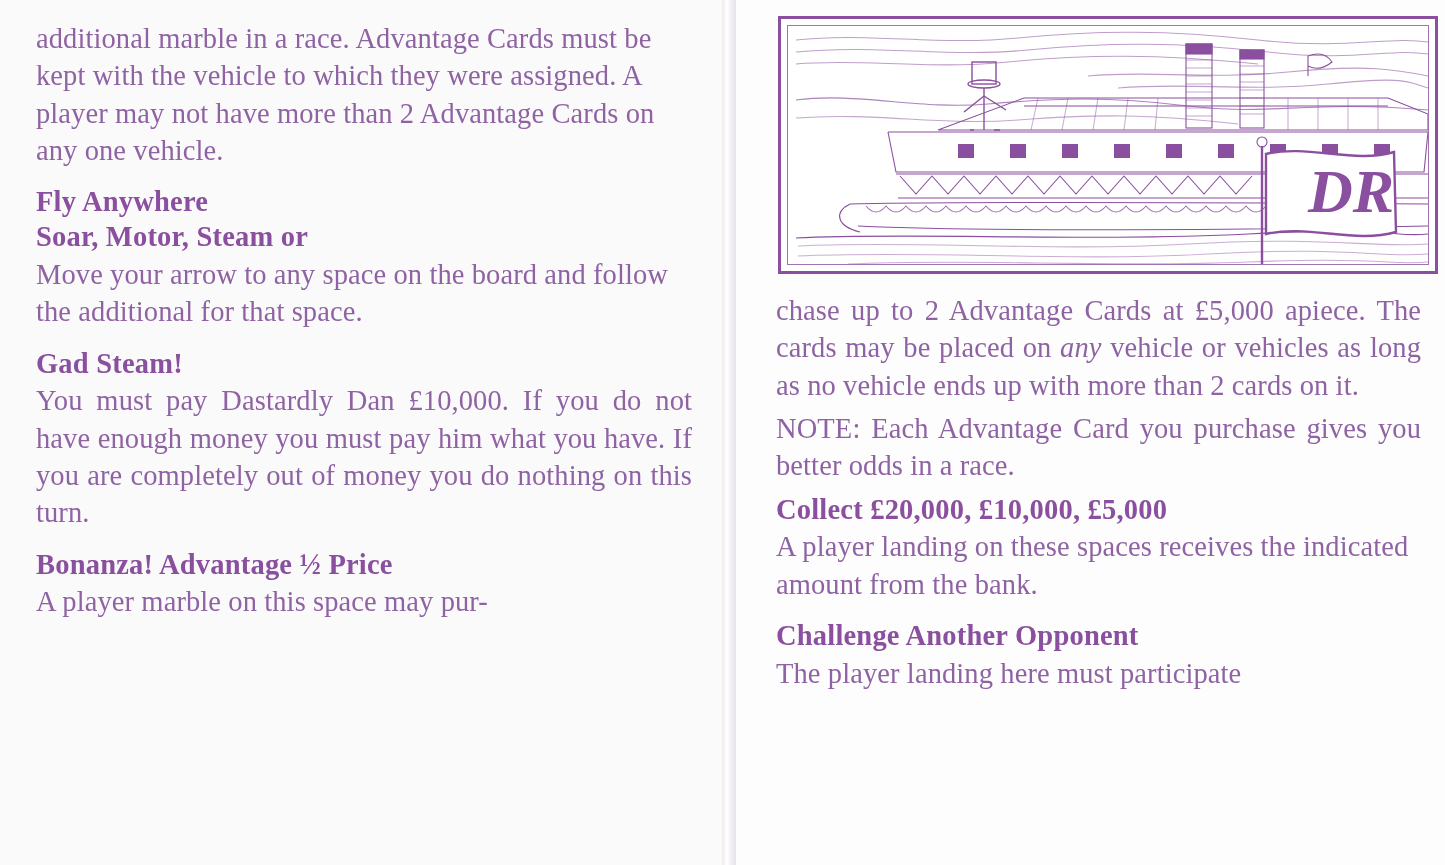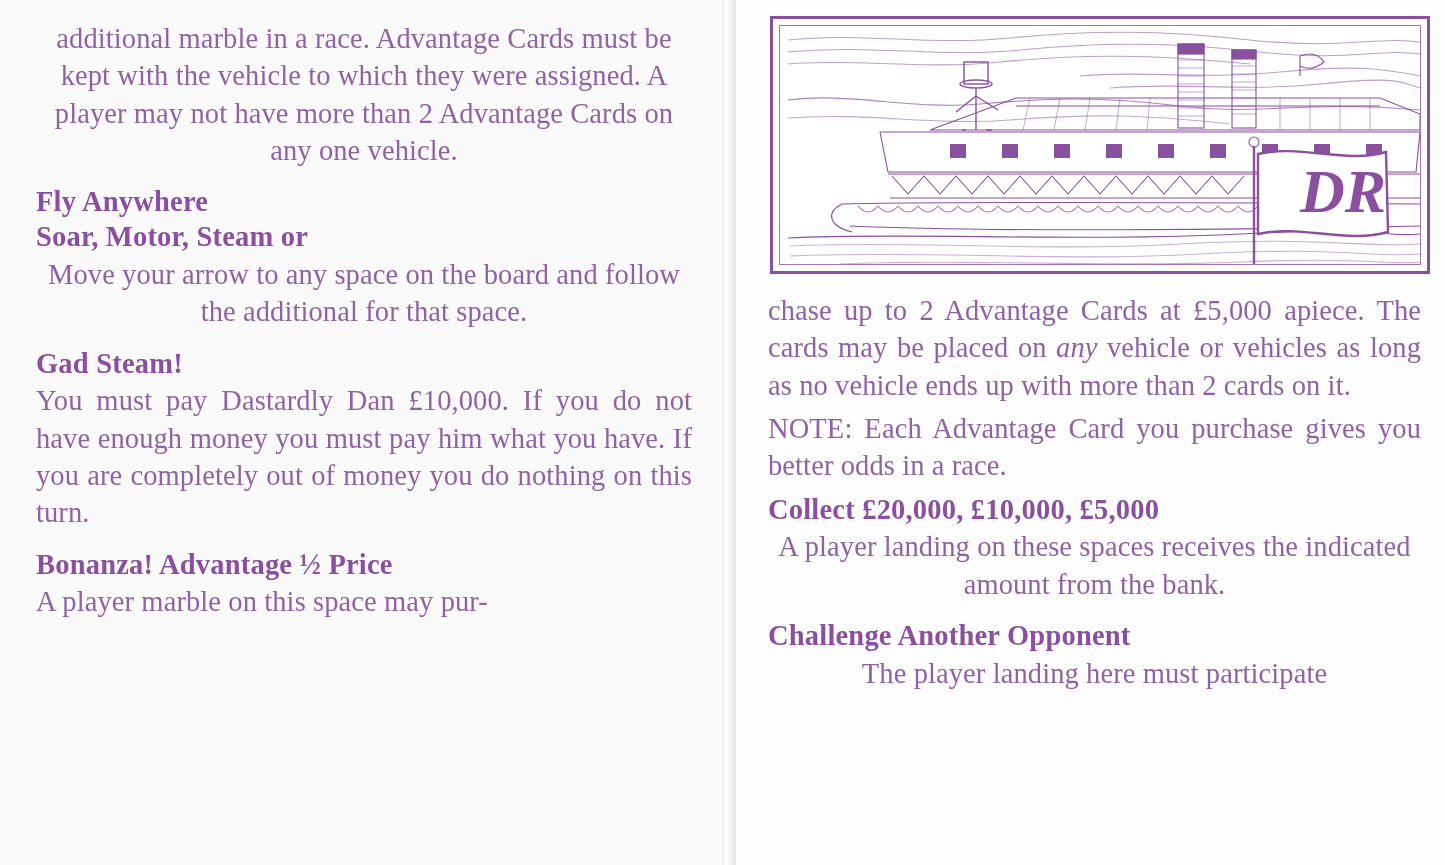--- a/index.html
+++ b/index.html
@@ -29,31 +29,30 @@
     width: 722px;
     padding: 18px 30px 0 36px;
     background: #fbfafb;
   }
   .gutter {
     width: 14px;
     background: linear-gradient(to right, #efeaf0 0%, #ffffff 35%, #f5f1f6 60%, #e8e1ea 100%);
   }
   .col-right {
     width: 709px;
-    padding: 10px 24px 0 32px;
+    padding: 10px 24px 0 40px;
     background: #fdfdfd;
   }
 
   .para {
     font-size: 28.5px;
     line-height: 1.31;
     color: #8f63a3;
     margin: 0 0 6px 0;
     letter-spacing: 0.1px;
-    text-align: center;
   }
   .para.justify {
     text-align: justify;
   }
   .heading {
     font-family: "Liberation Serif", serif;
     font-weight: bold;
     font-size: 28.5px;
     line-height: 1.22;
     color: #8a4f9e;

